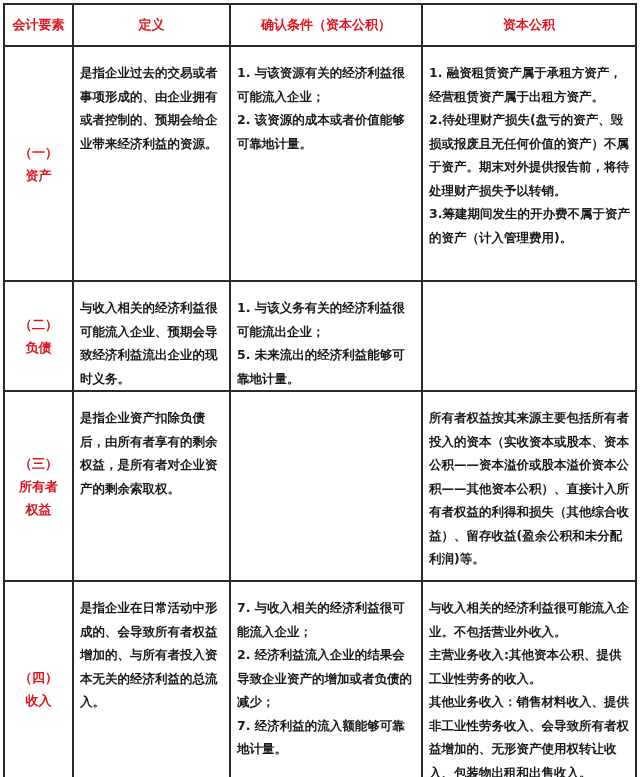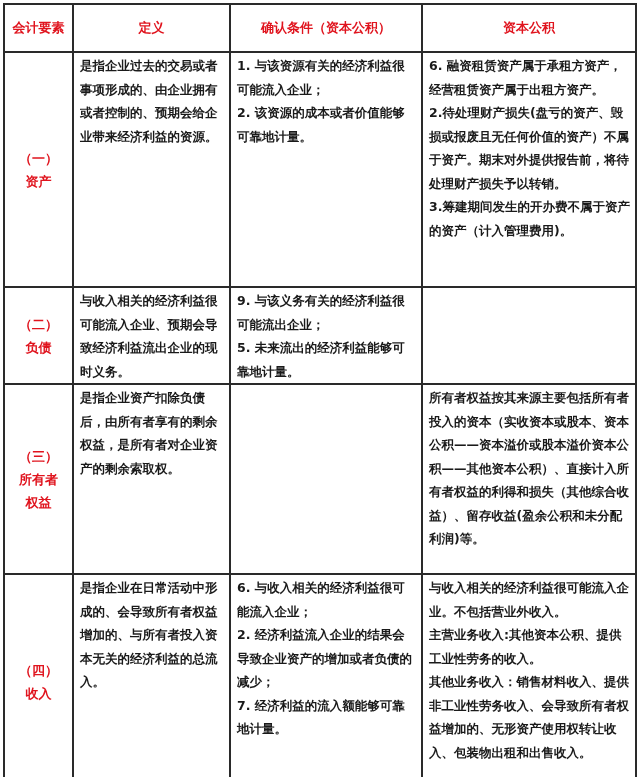--- a/index.html
+++ b/index.html
@@ -7,21 +7,21 @@
   .tbl {
     position: absolute; left: 3px; top: 3px;
     border-collapse: collapse; table-layout: fixed;
     width: 632px;
     font-family: "DejaVu Sans", sans-serif;
     font-size: 12.5px; font-weight: bold; color: #1a1a1a;
   }
   .tbl td, .tbl th {
     border: 2px solid #2a2a2a;
     vertical-align: top;
-    padding: 1px 4px 0 6px;
+    padding: 14px 4px 0 6px;
     line-height: 23.5px;
     word-break: break-all;
   }
   .tbl th {
     color: #e0141e; font-size: 13px; text-align: center; vertical-align: middle;
     line-height: 22px; padding: 0 2px;
   }
   .tbl td.elem {
     color: #e0141e; text-align: center; vertical-align: middle;
     font-size: 13px; line-height: 23px; padding: 0 2px;
@@ -37,52 +37,52 @@
 <body>
 
 <table class="tbl">
   <colgroup>
       <col class="c1">
       <col class="c2">
       <col class="c3">
       <col class="c4">
     </colgroup>
   <tbody>
-      <tr style="height:48px">
+      <tr style="height:42px">
     <th>会计要素</th>
     <th>定义</th>
     <th>确认条件（资本公积）</th>
     <th>资本公积</th>
   </tr>
 
   <tr style="height:235px">
     <td class="elem">
       <span class="num">（一）</span>
       <span class="name">资产</span>
     </td>
     <td>是指企业过去的交易或者事项形成的、由企业拥有或者控制的、预期会给企业带来经济利益的资源。</td>
     <td>
       <span class="para">1. 与该资源有关的经济利益很可能流入企业；</span>
       <span class="para">2. 该资源的成本或者价值能够可靠地计量。</span>
     </td>
     <td>
-      <span class="para">6. 融资租赁资产属于承租方资产，经营租赁资产属于出租方资产。</span>
+      <span class="para">1. 融资租赁资产属于承租方资产，经营租赁资产属于出租方资产。</span>
       <span class="para">2.待处理财产损失(盘亏的资产、毁损或报废且无任何价值的资产）不属于资产。期末对外提供报告前，将待处理财产损失予以转销。</span>
       <span class="para">3.筹建期间发生的开办费不属于资产的资产（计入管理费用)。</span>
     </td>
   </tr>
 
   <tr style="height:94px">
     <td class="elem">
       <span class="num">（二）</span>
       <span class="name">负债</span>
     </td>
     <td>与收入相关的经济利益很可能流入企业、预期会导致经济利益流出企业的现时义务。</td>
     <td>
-      <span class="para">9. 与该义务有关的经济利益很可能流出企业；</span>
+      <span class="para">1. 与该义务有关的经济利益很可能流出企业；</span>
       <span class="para">5. 未来流出的经济利益能够可靠地计量。</span>
     </td>
     <td></td>
   </tr>
 
   <tr style="height:190px">
     <td class="elem">
       <span class="num">（三）</span>
       <span class="name" style="padding:0 8px">所有者权益</span>
     </td>
@@ -93,21 +93,21 @@
     </td>
   </tr>
 
   <tr style="height:215px">
     <td class="elem">
       <span class="num">（四）</span>
       <span class="name">收入</span>
     </td>
     <td>是指企业在日常活动中形成的、会导致所有者权益增加的、与所有者投入资本无关的经济利益的总流入。</td>
     <td>
-      <span class="para">6. 与收入相关的经济利益很可能流入企业；</span>
+      <span class="para">7. 与收入相关的经济利益很可能流入企业；</span>
       <span class="para">2. 经济利益流入企业的结果会导致企业资产的增加或者负债的减少；</span>
       <span class="para">7. 经济利益的流入额能够可靠地计量。</span>
     </td>
     <td>
       <span class="para">与收入相关的经济利益很可能流入企业。不包括营业外收入。</span>
       <span class="para">主营业务收入:其他资本公积、提供工业性劳务的收入。</span>
       <span class="para">其他业务收入：销售材料收入、提供非工业性劳务收入、会导致所有者权益增加的、无形资产使用权转让收入、包装物出租和出售收入。</span>
     </td>
   </tr>
 </tbody>

